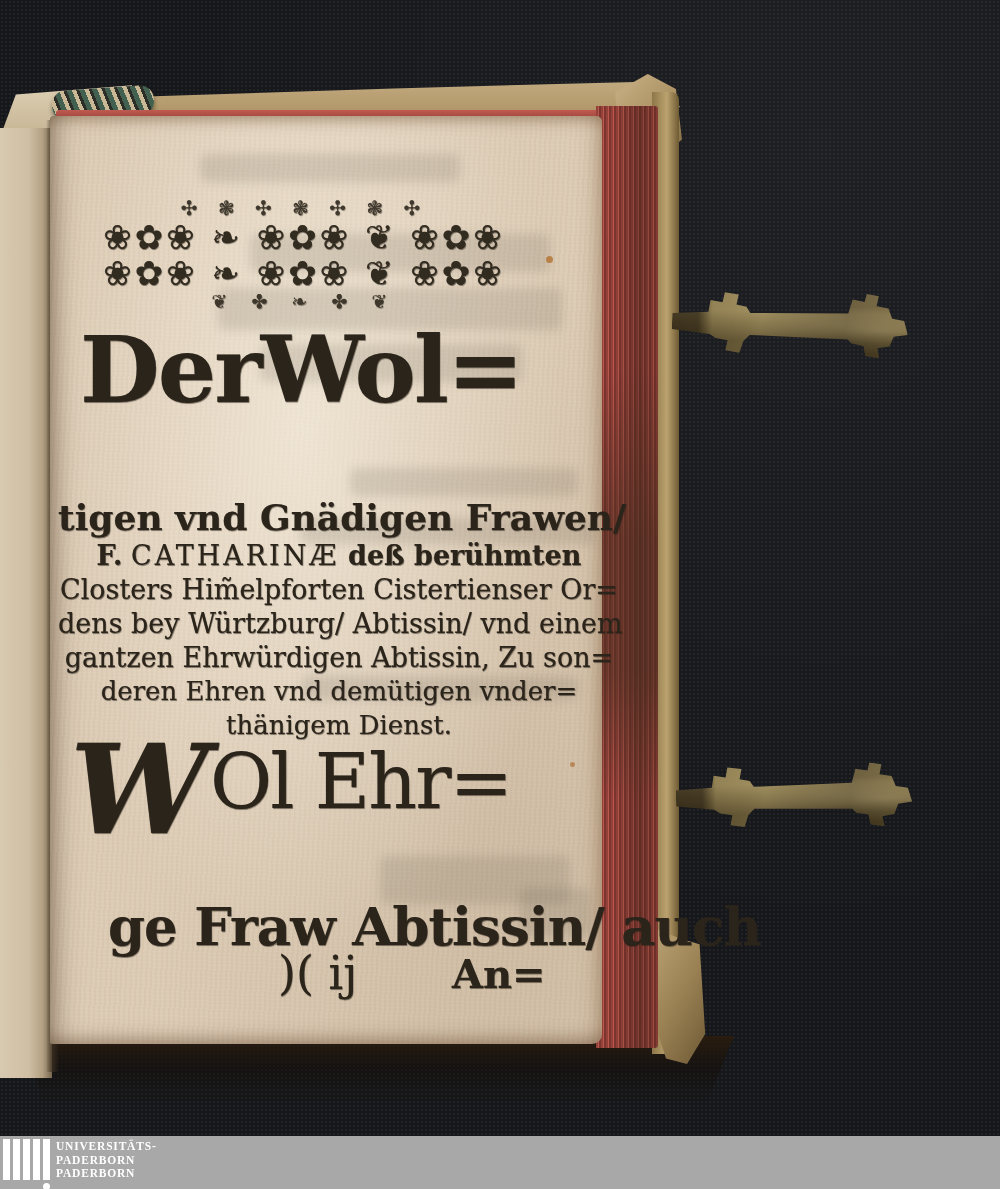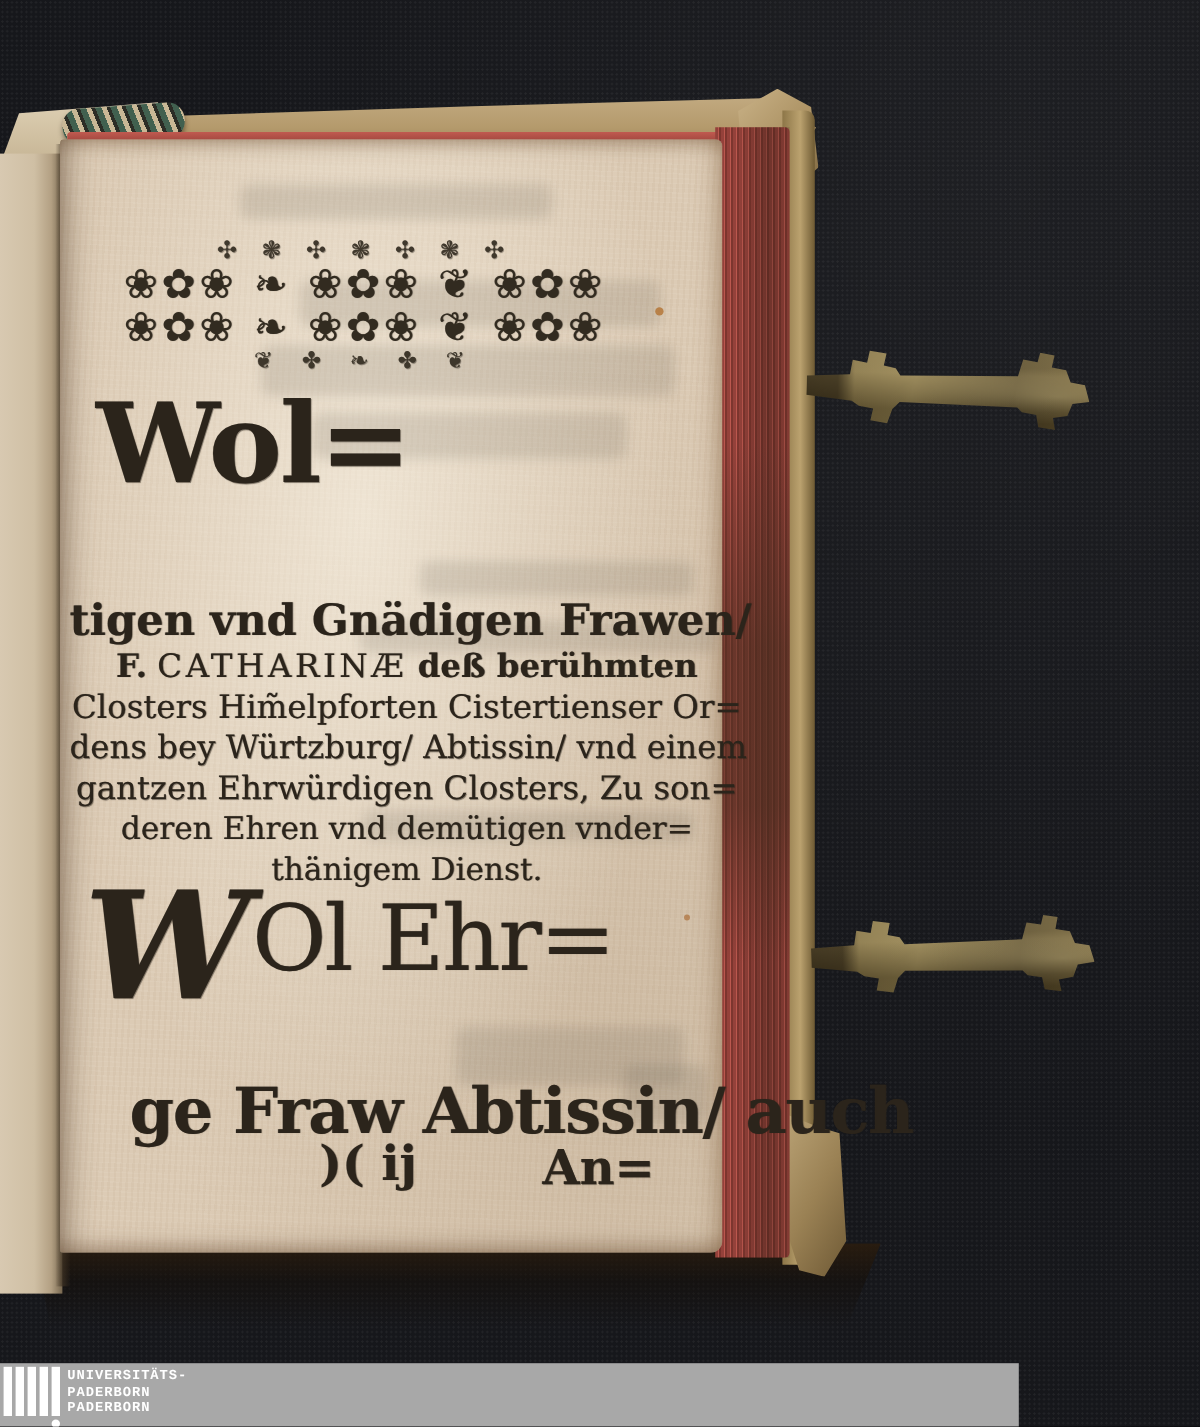--- a/index.html
+++ b/index.html
@@ -122,21 +122,21 @@
   .l-roman .caps{letter-spacing:3px;}
   .l-roman .bold{font-weight:bold;}
   .l-body{width:562px;left:8px;text-align:center;font-size:27px;font-weight:500;}
   .l-b1{top:458px;} .l-b2{top:492px;} .l-b3{top:526px;}
   .l-b4{top:560px;font-size:26px;} .l-b5{top:594px;font-size:26px;}
   .initial-w{left:20px;top:612px;font-size:124px;font-weight:bold;font-style:italic;line-height:1;
              letter-spacing:-4px;}
   .l-big1{left:160px;top:628px;font-size:76px;font-weight:normal;line-height:1;letter-spacing:-2px;}
   .l-big2{left:204px;top:726px;font-size:53px;font-weight:bold;line-height:1;letter-spacing:-1px;}
   .l-big3{left:10px;top:784px;font-size:53px;font-weight:bold;line-height:1;letter-spacing:-1px;margin-left:48px;}
-  .l-sig{left:216px;top:830px;font-size:40px;font-weight:bold;}
+  .l-sig{left:228px;top:830px;font-size:46px;font-weight:normal;}
   .l-catch{left:402px;top:834px;font-size:40px;font-weight:bold;}
   
   .clasp{
     position:absolute;width:238px;height:66px;
     background:linear-gradient(100deg,#6d5c33,#8d7b4c 38%,#4e4124 72%,#6b5a32);
     clip-path:polygon(0 24px,36px 22px,38px 10px,50px 12px,52px 2px,66px 4px,64px 14px,74px 16px,78px 22px,
       176px 20px,180px 6px,192px 8px,194px 0,206px 2px,204px 12px,216px 14px,220px 24px,232px 26px,
       236px 40px,222px 42px,218px 52px,206px 54px,208px 64px,194px 62px,192px 52px,180px 50px,176px 46px,
       78px 44px,72px 50px,68px 62px,54px 60px,56px 50px,44px 48px,38px 44px,0 40px);
     filter:drop-shadow(2px 5px 6px rgba(0,0,0,.65));
@@ -145,22 +145,22 @@
     position:absolute;inset:0;
     background:
       linear-gradient(90deg, rgba(20,14,6,.55) 0 26px, rgba(0,0,0,0) 40px),
       linear-gradient(180deg, rgba(255,240,190,.18) 30%, rgba(0,0,0,.25) 75%),
       radial-gradient(ellipse at 88% 55%, rgba(230,210,150,.4), transparent 45%);
   }
   .clasp.c1{left:672px;top:292px;transform:rotate(1.5deg);}
   .clasp.c2{left:676px;top:764px;transform:rotate(-1.2deg);}
   
   .footer-band{
-    position:absolute;left:0;top:1136px;width:849px;height:53px;background:#a8a8a8;
-    font-family:Liberation Mono, monospace;
+    position:absolute;left:0;top:1136px;width:1000px;height:53px;background:#a8a8a8;
+    font-family:Liberation Serif, serif;
   }
   .logo-bars{position:absolute;left:3px;top:3px;width:50px;height:48px;}
   .logo-bars .bar{position:absolute;top:0;width:7px;height:41px;background:#fff;}
   .logo-bars .dot{position:absolute;width:7px;height:7px;border-radius:50%;background:#fff;top:44px;}
   .logo-text{position:absolute;left:56px;top:4px;color:#fff;font-size:11.5px;font-weight:bold;
              letter-spacing:.8px;line-height:13.5px;}
 </style>
 </head>
 <body>
 
@@ -200,31 +200,32 @@
     <div class="speck" style="left:520px;top:646px;width:5px;height:5px;background:rgba(166,98,40,.6);"></div>
 
     <div class="ink ornament">
       <div class="orn-row-top">✣ ❃ ✣ ❃ ✣ ❃ ✣</div>
       <div class="orn-row-main">❀✿❀ ❧ ❀✿❀ ❦ ❀✿❀</div>
       <div class="orn-row-main">❀✿❀ ❧ ❀✿❀ ❦ ❀✿❀</div>
       <div class="orn-row-bottom">❦ ✤ ❧ ✤ ❦</div>
     </div>
 
     <div class="ink heading">
+      <span>Der</span>
       <span>Wol=</span>
     </div>
     <div class="ink l-tigen">tigen vnd Gnädigen Frawen/</div>
     <div class="ink l-body l-b1">Closters Him̃elpforten Cistertienser Or=</div>
     <div class="ink l-roman">
       <span class="frak">F.</span>
       <span class="caps">CATHARINÆ</span>
       <span class="bold">deß berühmten</span>
     </div>
     <div class="ink l-body l-b2">dens bey Würtzburg/ Abtissin/ vnd einem</div>
-    <div class="ink l-body l-b3">gantzen Ehrwürdigen Closters, Zu son=</div>
+    <div class="ink l-body l-b3">gantzen Ehrwürdigen Abtissin, Zu son=</div>
     <div class="ink l-body l-b4">deren Ehren vnd demütigen vnder=</div>
     <div class="ink l-body l-b5">thänigem Dienst.</div>
 
     <div class="ink initial-w">W</div>
     <div class="ink l-big1">Ol Ehr=</div>
     <div class="ink l-big3">ge Fraw Abtissin/ auch</div>
 
     <div class="ink l-sig">)( ij</div>
     <div class="ink l-catch">An=</div>
   </div>

